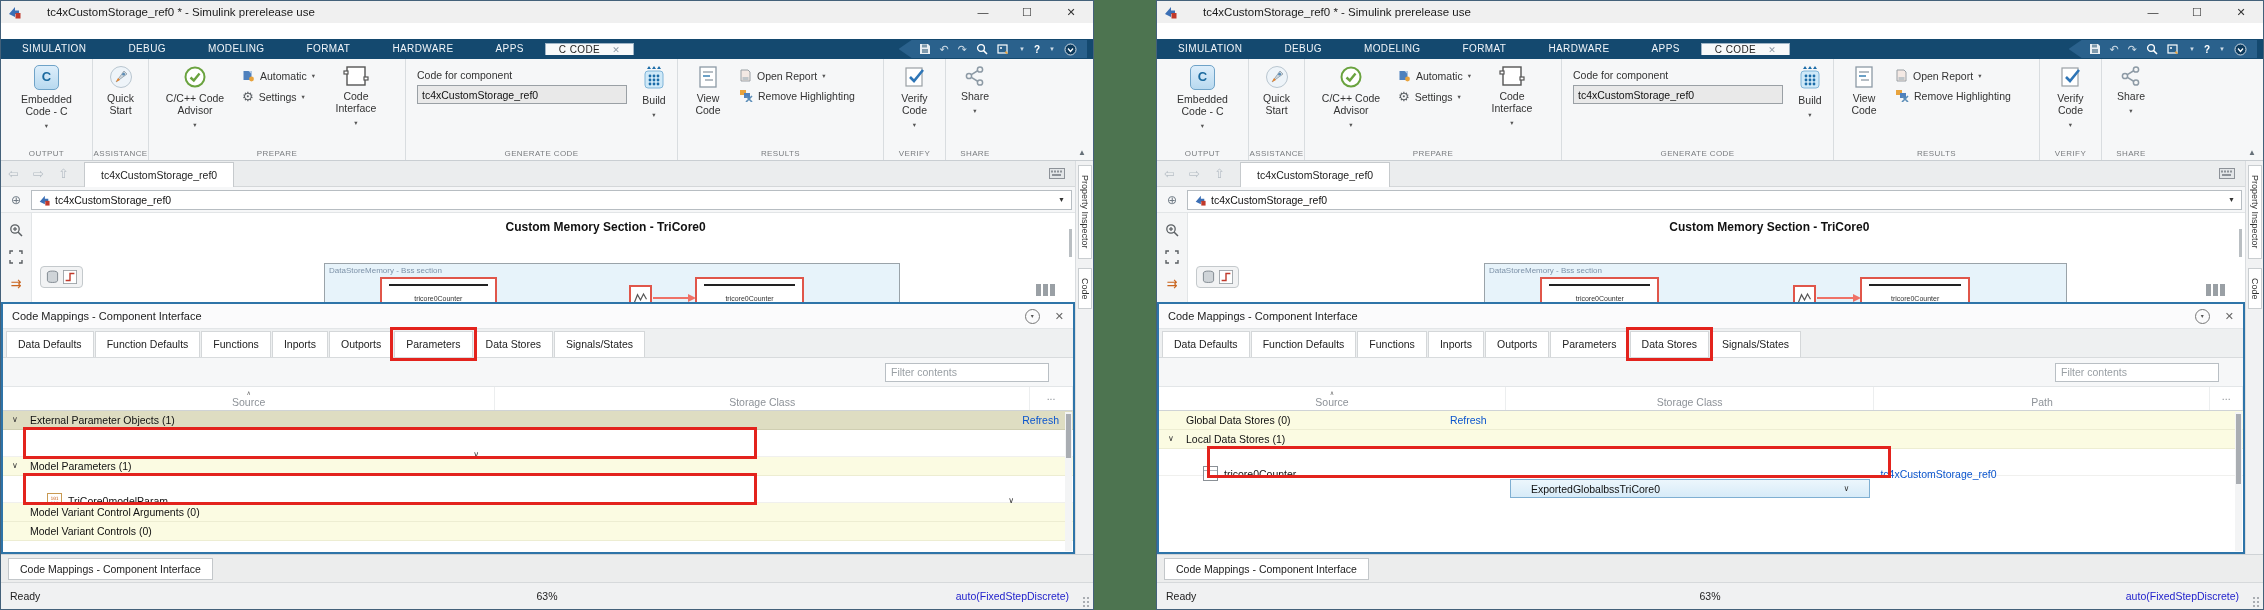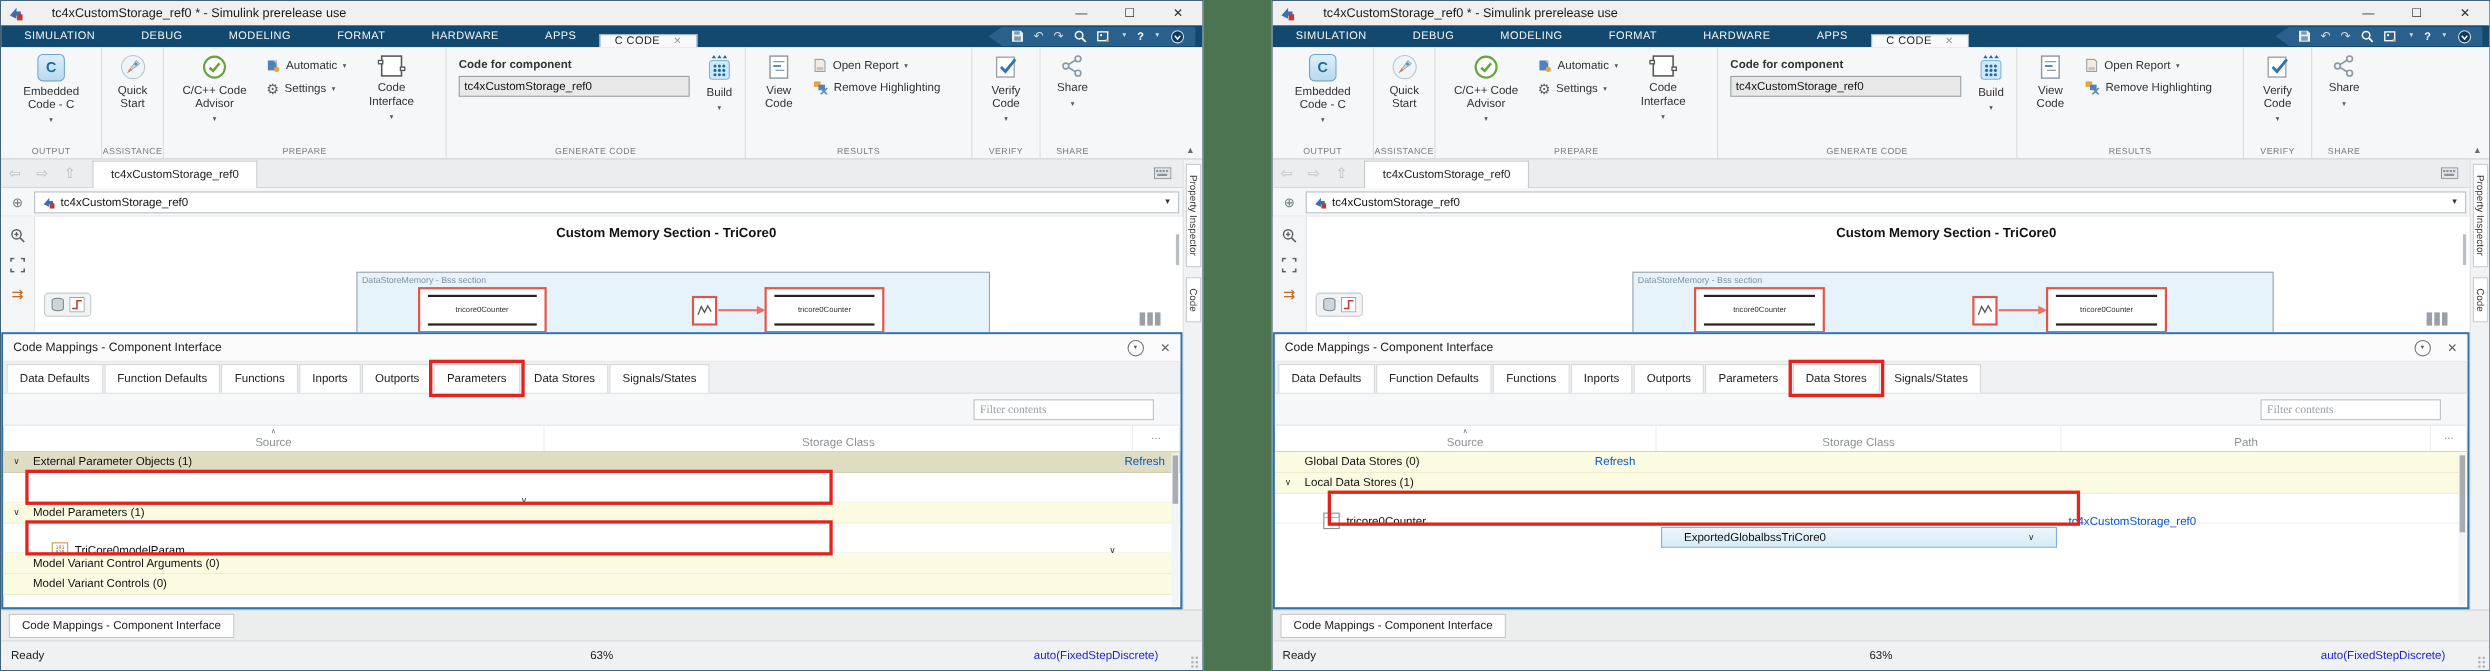--- a/index.html
+++ b/index.html
@@ -6,21 +6,21 @@
     font-family:"Liberation Sans","DejaVu Sans",sans-serif;}
   .desktop{position:relative;width:2264px;height:610px;background:#4d7450;}
   .window{position:absolute;top:0;height:610px;background:#fff;border:1px solid #44617a;
     box-sizing:border-box;display:flex;flex-direction:column;overflow:hidden;}
   
   .titlebar{height:22px;background:#f0f0f0;display:flex;align-items:center;padding-left:6px;gap:6px;flex:none;}
   .title{font-size:11.5px;color:#1a1a1a;white-space:nowrap;padding-left:20px;}
   .win-controls{margin-left:auto;display:flex;height:100%;}
   .wc{width:44px;text-align:center;font-size:11px;color:#333;line-height:22px;cursor:default;}
   
-  .ribbon{height:20px;background:#14496f;display:flex;align-items:flex-end;position:relative;flex:none;}
+  .ribbon{height:20px;background:#14496f;display:flex;align-items:center;position:relative;flex:none;margin-top:16px;}
   .rtabs{display:flex;}
   .rtab{color:#f2f6fa;font-size:10px;padding:0 21px;line-height:20px;letter-spacing:.4px;white-space:nowrap;}
   .rtab-active{background:#f7f9fa;color:#222;font-size:10px;letter-spacing:.4px;display:flex;align-items:center;
     gap:12px;padding:0 13px;border:1px solid #9db4c6;border-bottom:none;}
   .rtab-x{color:#8d9aa6;font-size:9px;}
   .qa{position:absolute;right:6px;top:1px;height:18px;background:#2a618c;display:flex;align-items:center;
     gap:9px;padding:0 10px 0 20px;clip-path:polygon(0 50%,13px 0,100% 0,100% 100%,13px 100%);}
   .qa svg{display:block;}
   .qa .qtxt{color:#cfdce6;font-size:11px;line-height:18px;}
   .qa .qwhite{color:#fff;font-size:10px;font-weight:bold;}
@@ -32,21 +32,21 @@
   .tsec-label{position:absolute;bottom:2px;left:0;right:0;text-align:center;font-size:8px;color:#797c7f;
     letter-spacing:.4px;white-space:nowrap;}
   .bigbtn{display:flex;flex-direction:column;align-items:center;gap:3px;padding:2px 4px;font-size:10.5px;
     color:#333;text-align:center;line-height:12px;cursor:default;}
   .bigbtn .blabel{white-space:pre-line;}
   .stackcol{display:flex;flex-direction:column;justify-content:center;gap:8px;padding:6px 4px;}
   .srow{display:flex;align-items:center;gap:5px;font-size:10.5px;color:#333;white-space:nowrap;}
   .drop{font-size:6.5px;color:#555;}
   .gearglyph{font-size:13px;color:#5a5f63;line-height:13px;}
   .fieldcol{display:flex;flex-direction:column;gap:4px;padding:6px 8px 0 8px;}
-  .fieldlabel{font-size:10.5px;color:#333;font-weight:bold;}
+  .fieldlabel{font-size:10.5px;color:#333;}
   .tsinput{width:200px;height:17px;background:#e9e9e9;border:1px solid #9aa0a5;font-size:10.5px;
     padding:0 4px;color:#111;font-family:inherit;}
   .c-badge{width:23px;height:23px;border-radius:5px;background:linear-gradient(#ddeefb,#b8d9ef);
     border:1px solid #6fa3c8;color:#1a699e;font-weight:bold;font-size:13px;text-align:center;line-height:22px;}
   .ts-collapse{position:absolute;right:7px;bottom:3px;font-size:8px;color:#667078;}
   
   .midrow{flex:1;display:flex;min-height:0;}
   .main-col{flex:1;display:flex;flex-direction:column;min-width:0;}
   .side-col{width:17px;background:#f1f2f3;border-left:1px solid #dadde0;display:flex;flex-direction:column;
     align-items:center;padding-top:4px;gap:9px;flex:none;}
@@ -102,21 +102,21 @@
     text-align:center;color:#555;}
   .px{color:#666;font-size:11px;}
   .ptabs{height:28px;background:#eef0f1;display:flex;align-items:flex-end;padding-left:3px;
     border-bottom:1px solid #d8dbdd;flex:none;}
   .ptab{height:25px;line-height:25px;padding:0 11px;font-size:10.5px;color:#222;background:#fff;
     border:1px solid #d4d7d9;border-bottom:none;margin-right:1px;white-space:nowrap;}
   .ptab.hl{outline:3px solid #e3231d;outline-offset:1px;position:relative;z-index:3;}
   .filterrow{height:28px;background:#f6f7f8;display:flex;align-items:center;justify-content:flex-end;
     padding-right:24px;border-bottom:1px solid #e3e6e8;flex:none;}
   .filter{width:152px;height:17px;border:1px solid #b9bfc4;font-size:10.5px;padding:0 5px;color:#333;
-    font-family:Liberation Serif, serif;}
+    font-family:Liberation Sans, sans-serif;}
   .filter::placeholder{color:#9aa0a5;}
   .thead-grid{height:23px;border-bottom:1px solid #cfd3d6;display:grid;flex:none;}
   .th{display:flex;flex-direction:column;align-items:center;justify-content:flex-end;font-size:10.5px;
     color:#8d9298;border-right:1px solid #eceeef;padding-bottom:2px;}
   .sort{font-size:6px;line-height:5px;color:#666;}
   .th-more{justify-content:center;padding-bottom:6px;}
   .tbody{flex:1;overflow:hidden;position:relative;}
   .trow{position:relative;font-size:10.5px;color:#111;}
   .trow.group{height:18px;line-height:18px;background:#fbfbe2;border-bottom:1px solid #ededd2;padding-left:27px;
     white-space:nowrap;}
@@ -155,21 +155,21 @@
   .data-store-icon{width:13px;height:13px;border:1px solid #8a9096;background:#fff;flex:none;
     box-shadow:inset 0 3px 0 #fff,inset 0 4px 0 #aeb4b9;}
   
   .bottom-tabs{height:27px;background:#eceded;border-top:1px solid #cfd3d6;display:flex;align-items:center;
     padding-left:7px;flex:none;}
   .btab{background:#fff;border:1px solid #c3c7ca;height:20px;line-height:20px;padding:0 11px;font-size:10.5px;color:#222;}
   .statusbar{height:26px;background:#f0f1f2;border-top:1px solid #d6d9db;display:flex;align-items:center;
     font-size:10.5px;color:#222;position:relative;flex:none;}
   .st-left{padding-left:9px;}
   .st-center{position:absolute;left:50%;transform:translateX(-50%);}
-  .st-right{margin-left:auto;color:#2222cc;padding-right:40px;}
+  .st-right{margin-left:auto;color:#2222cc;padding-right:24px;}
   .st-grip{position:absolute;right:4px;bottom:2px;display:flex;gap:2px;}
   .st-grip i{width:2px;height:2px;background:#a9adb2;display:block;box-shadow:0 -4px 0 #a9adb2,0 -8px 0 #a9adb2;}
 </style>
 </head>
 <body>
 
 <div class="desktop">
   <div class="window win-0" style="left: 0px; width: 1094px;">
 
     <div class="titlebar">

